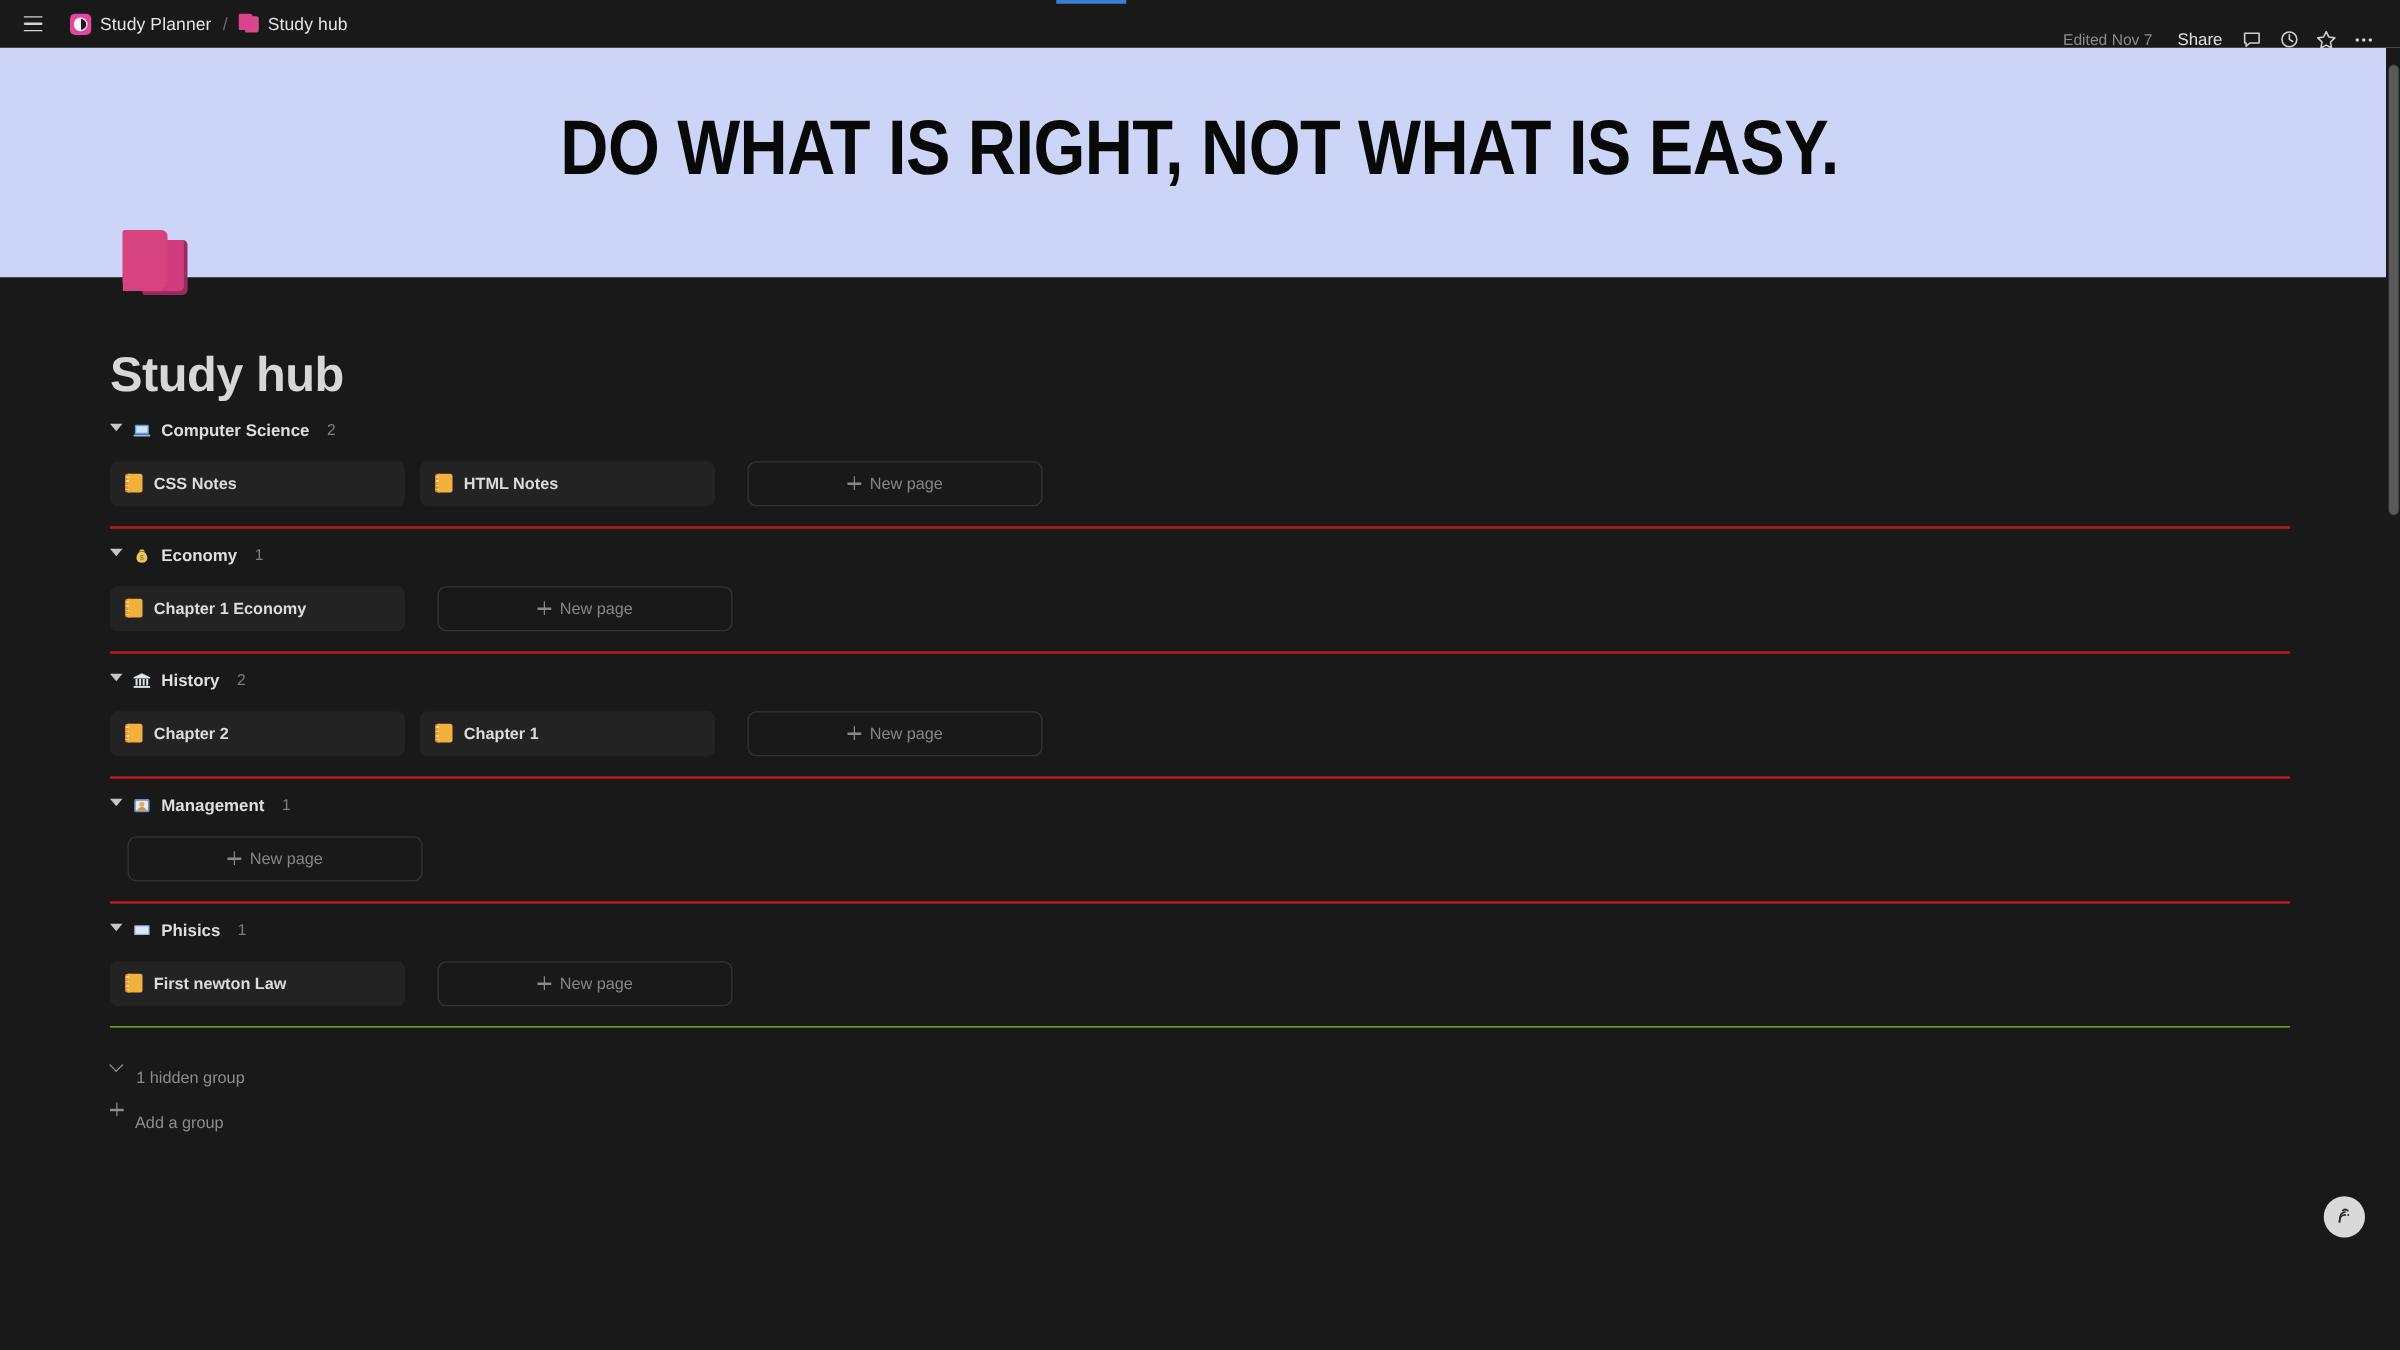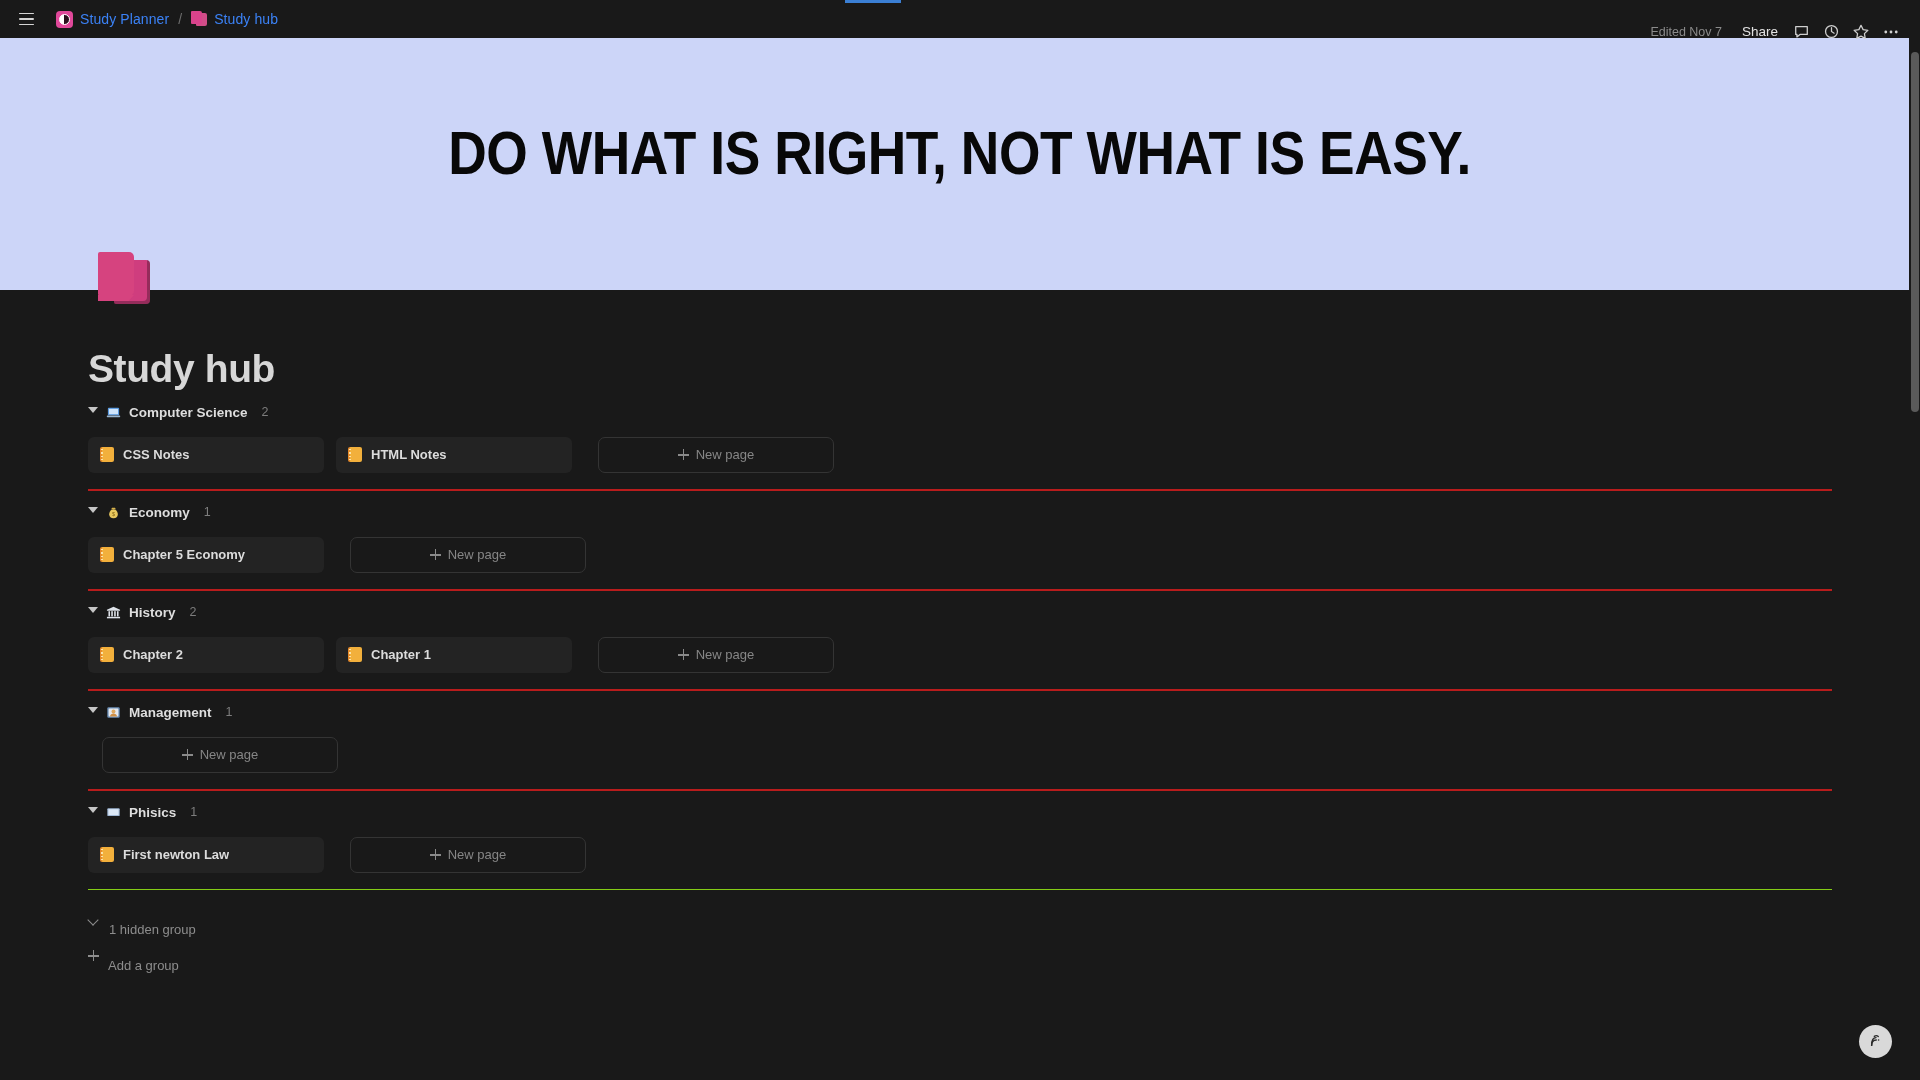--- a/index.html
+++ b/index.html
@@ -49,21 +49,21 @@
   }
 
   .crumb {
     display: flex; align-items: center; gap: 7px;
     padding: 3px 6px;
     border-radius: 4px;
     cursor: pointer;
   }
   .crumb-label {
     font-size: 14px;
-    color: #3b82f6;
+    color: #e5e5e5;
     white-space: nowrap;
     letter-spacing: .1px;
   }
   .crumb-sep {
     color: #6e6e6e;
     font-size: 14px;
     padding: 0 3px;
   }
 
   
@@ -129,21 +129,21 @@
   .top-progress {
     position: absolute;
     top: 0; left: 845px;
     width: 56px; height: 3px;
     background: #3b7fd4;
     z-index: 40;
   }
 
   
   .cover {
-    height: 252px;
+    height: 184px;
     background: #ccd5f8;
     position: relative;
     overflow: hidden;
     display: flex;
     align-items: center;
     justify-content: center;
   }
   .cover-text {
     font-family: "Liberation Sans Narrow", "Liberation Sans", "DejaVu Sans Condensed", sans-serif;
     font-weight: 700;
@@ -558,21 +558,21 @@
             <span class="group-name">Economy</span>
             <span class="group-count">1</span>
           </div>
           <div class="cards-row">
             <div class="card">
               <span class="ico-note">
                 <span class="spine"></span>
                 <span class="body"></span>
                 <span class="rings"></span>
               </span>
-              <span class="card-label">Chapter 5 Economy</span>
+              <span class="card-label">Chapter 1 Economy</span>
             </div>
             <div class="new-page">
               <span class="plus"></span>
               <span class="new-page-label">New page</span>
             </div>
           </div>
         </div>
         <div class="group">
           <div class="group-header">
             <span class="caret"></span>

